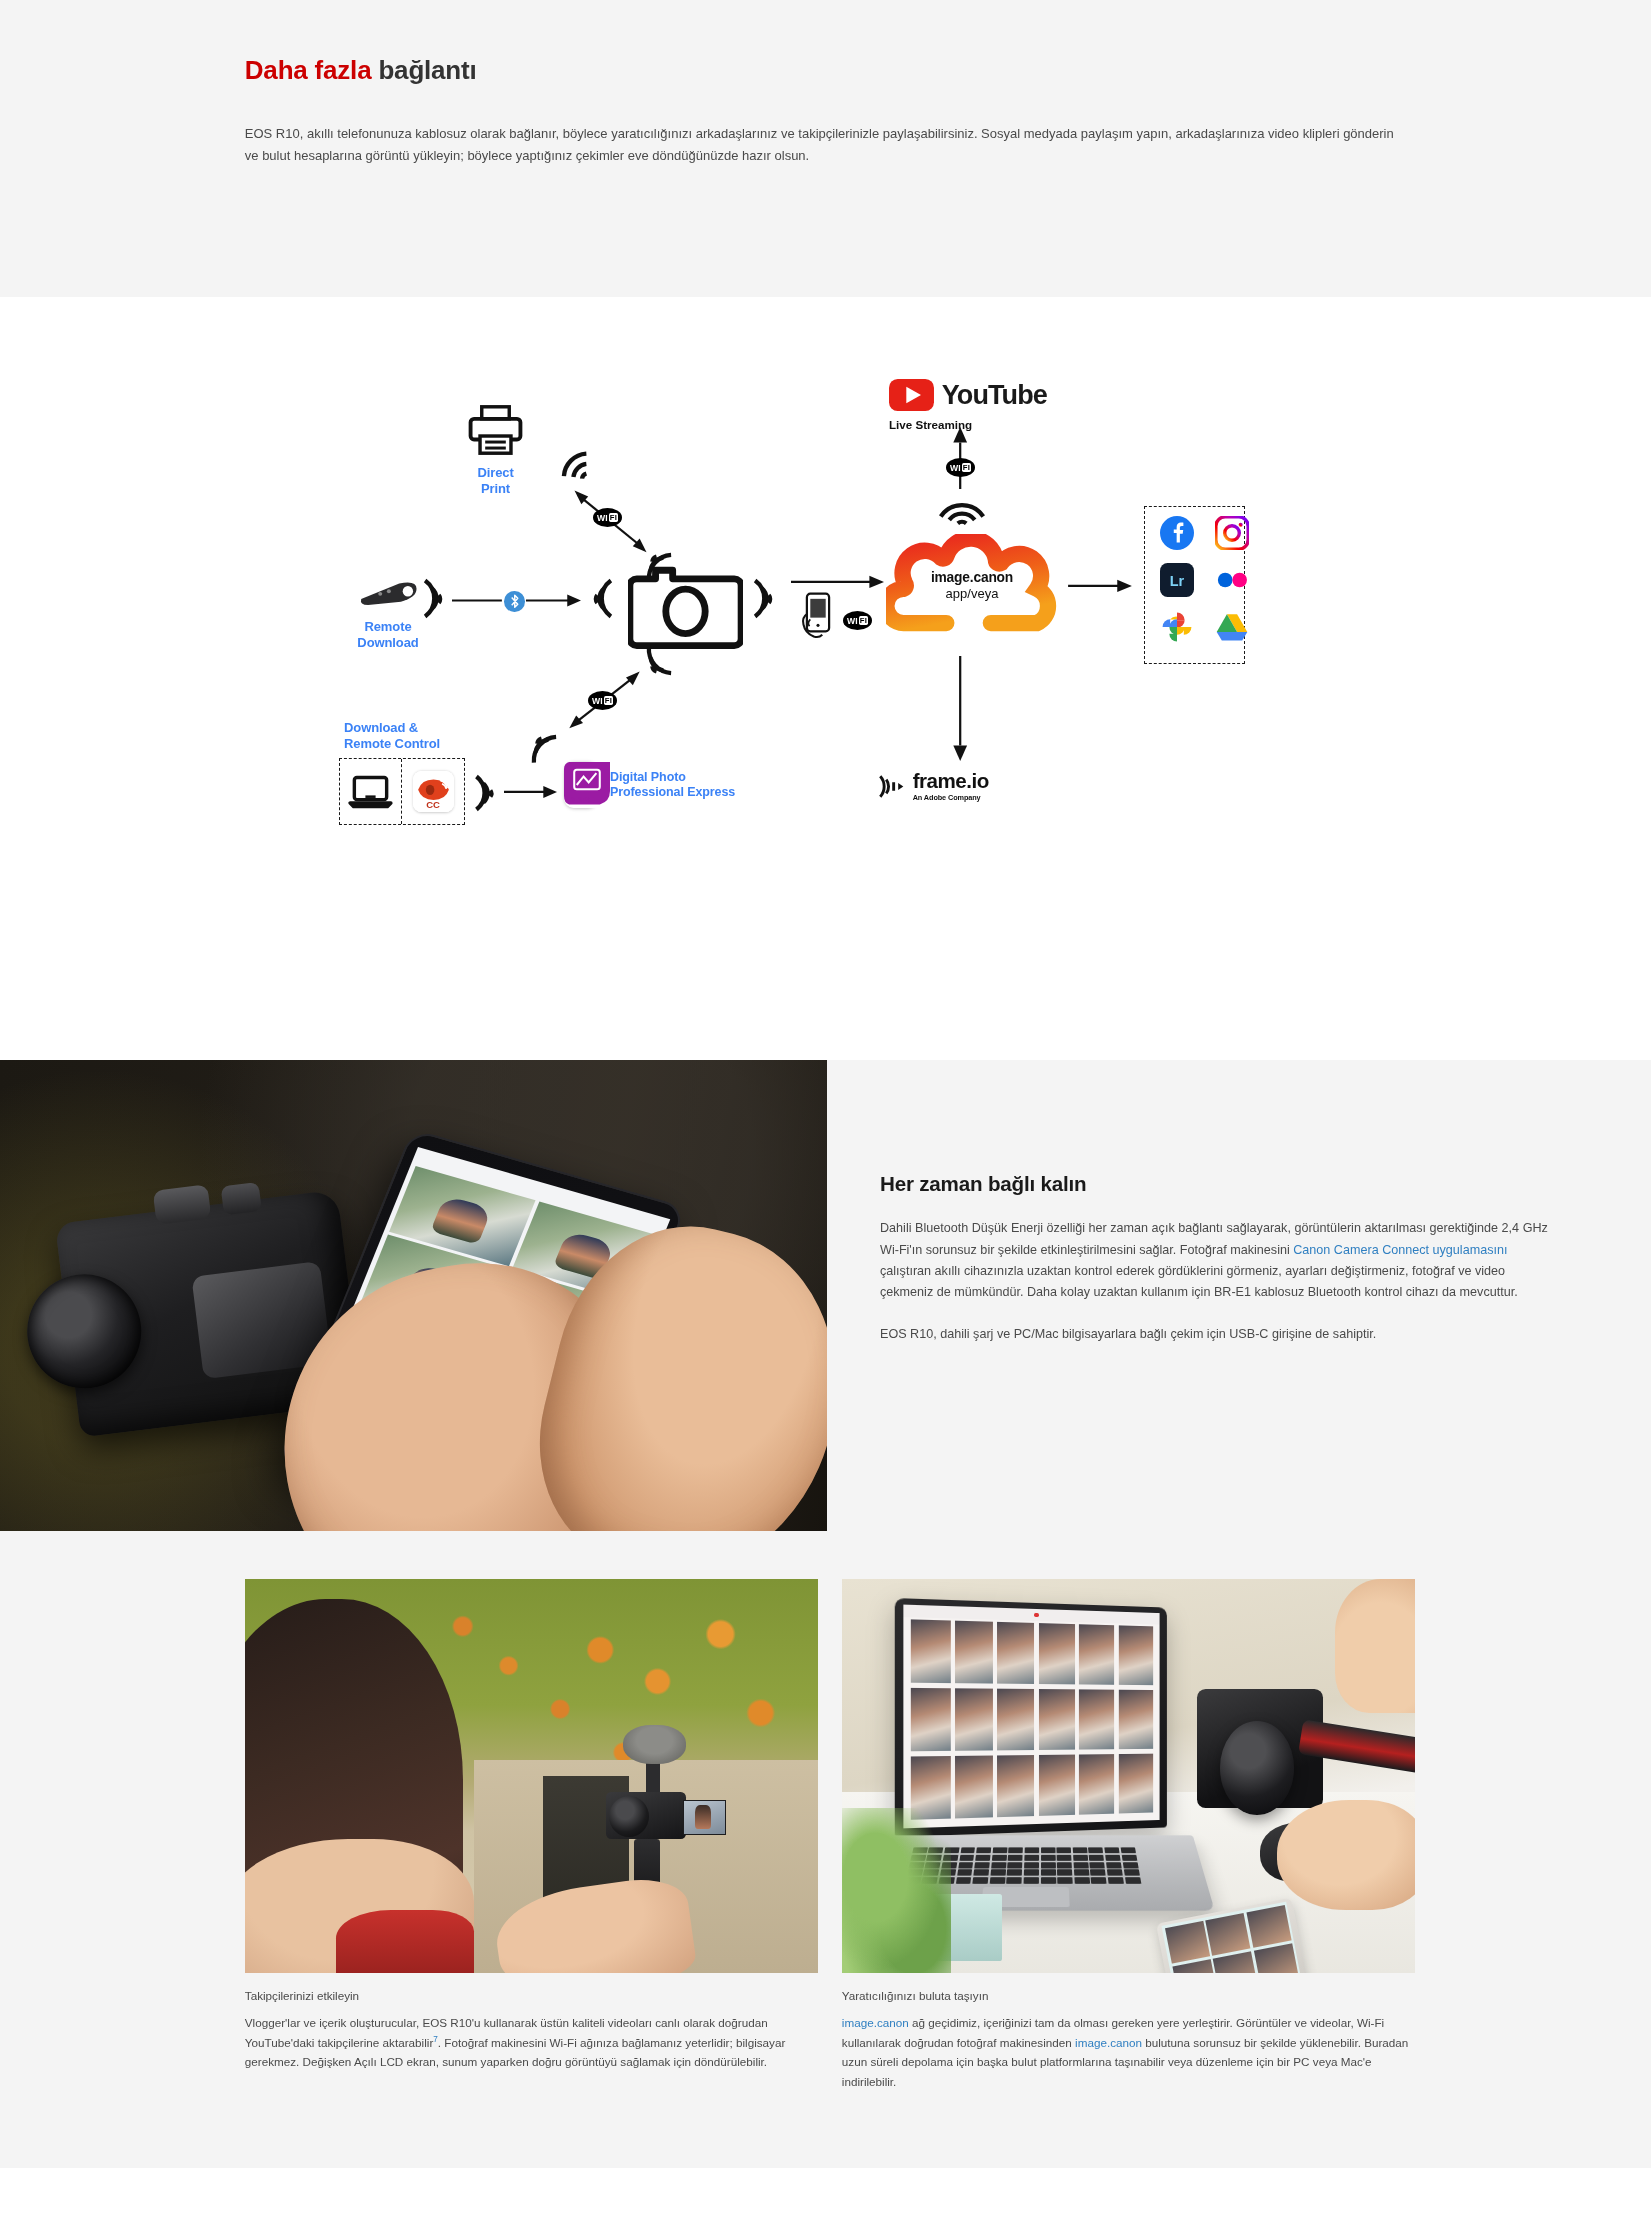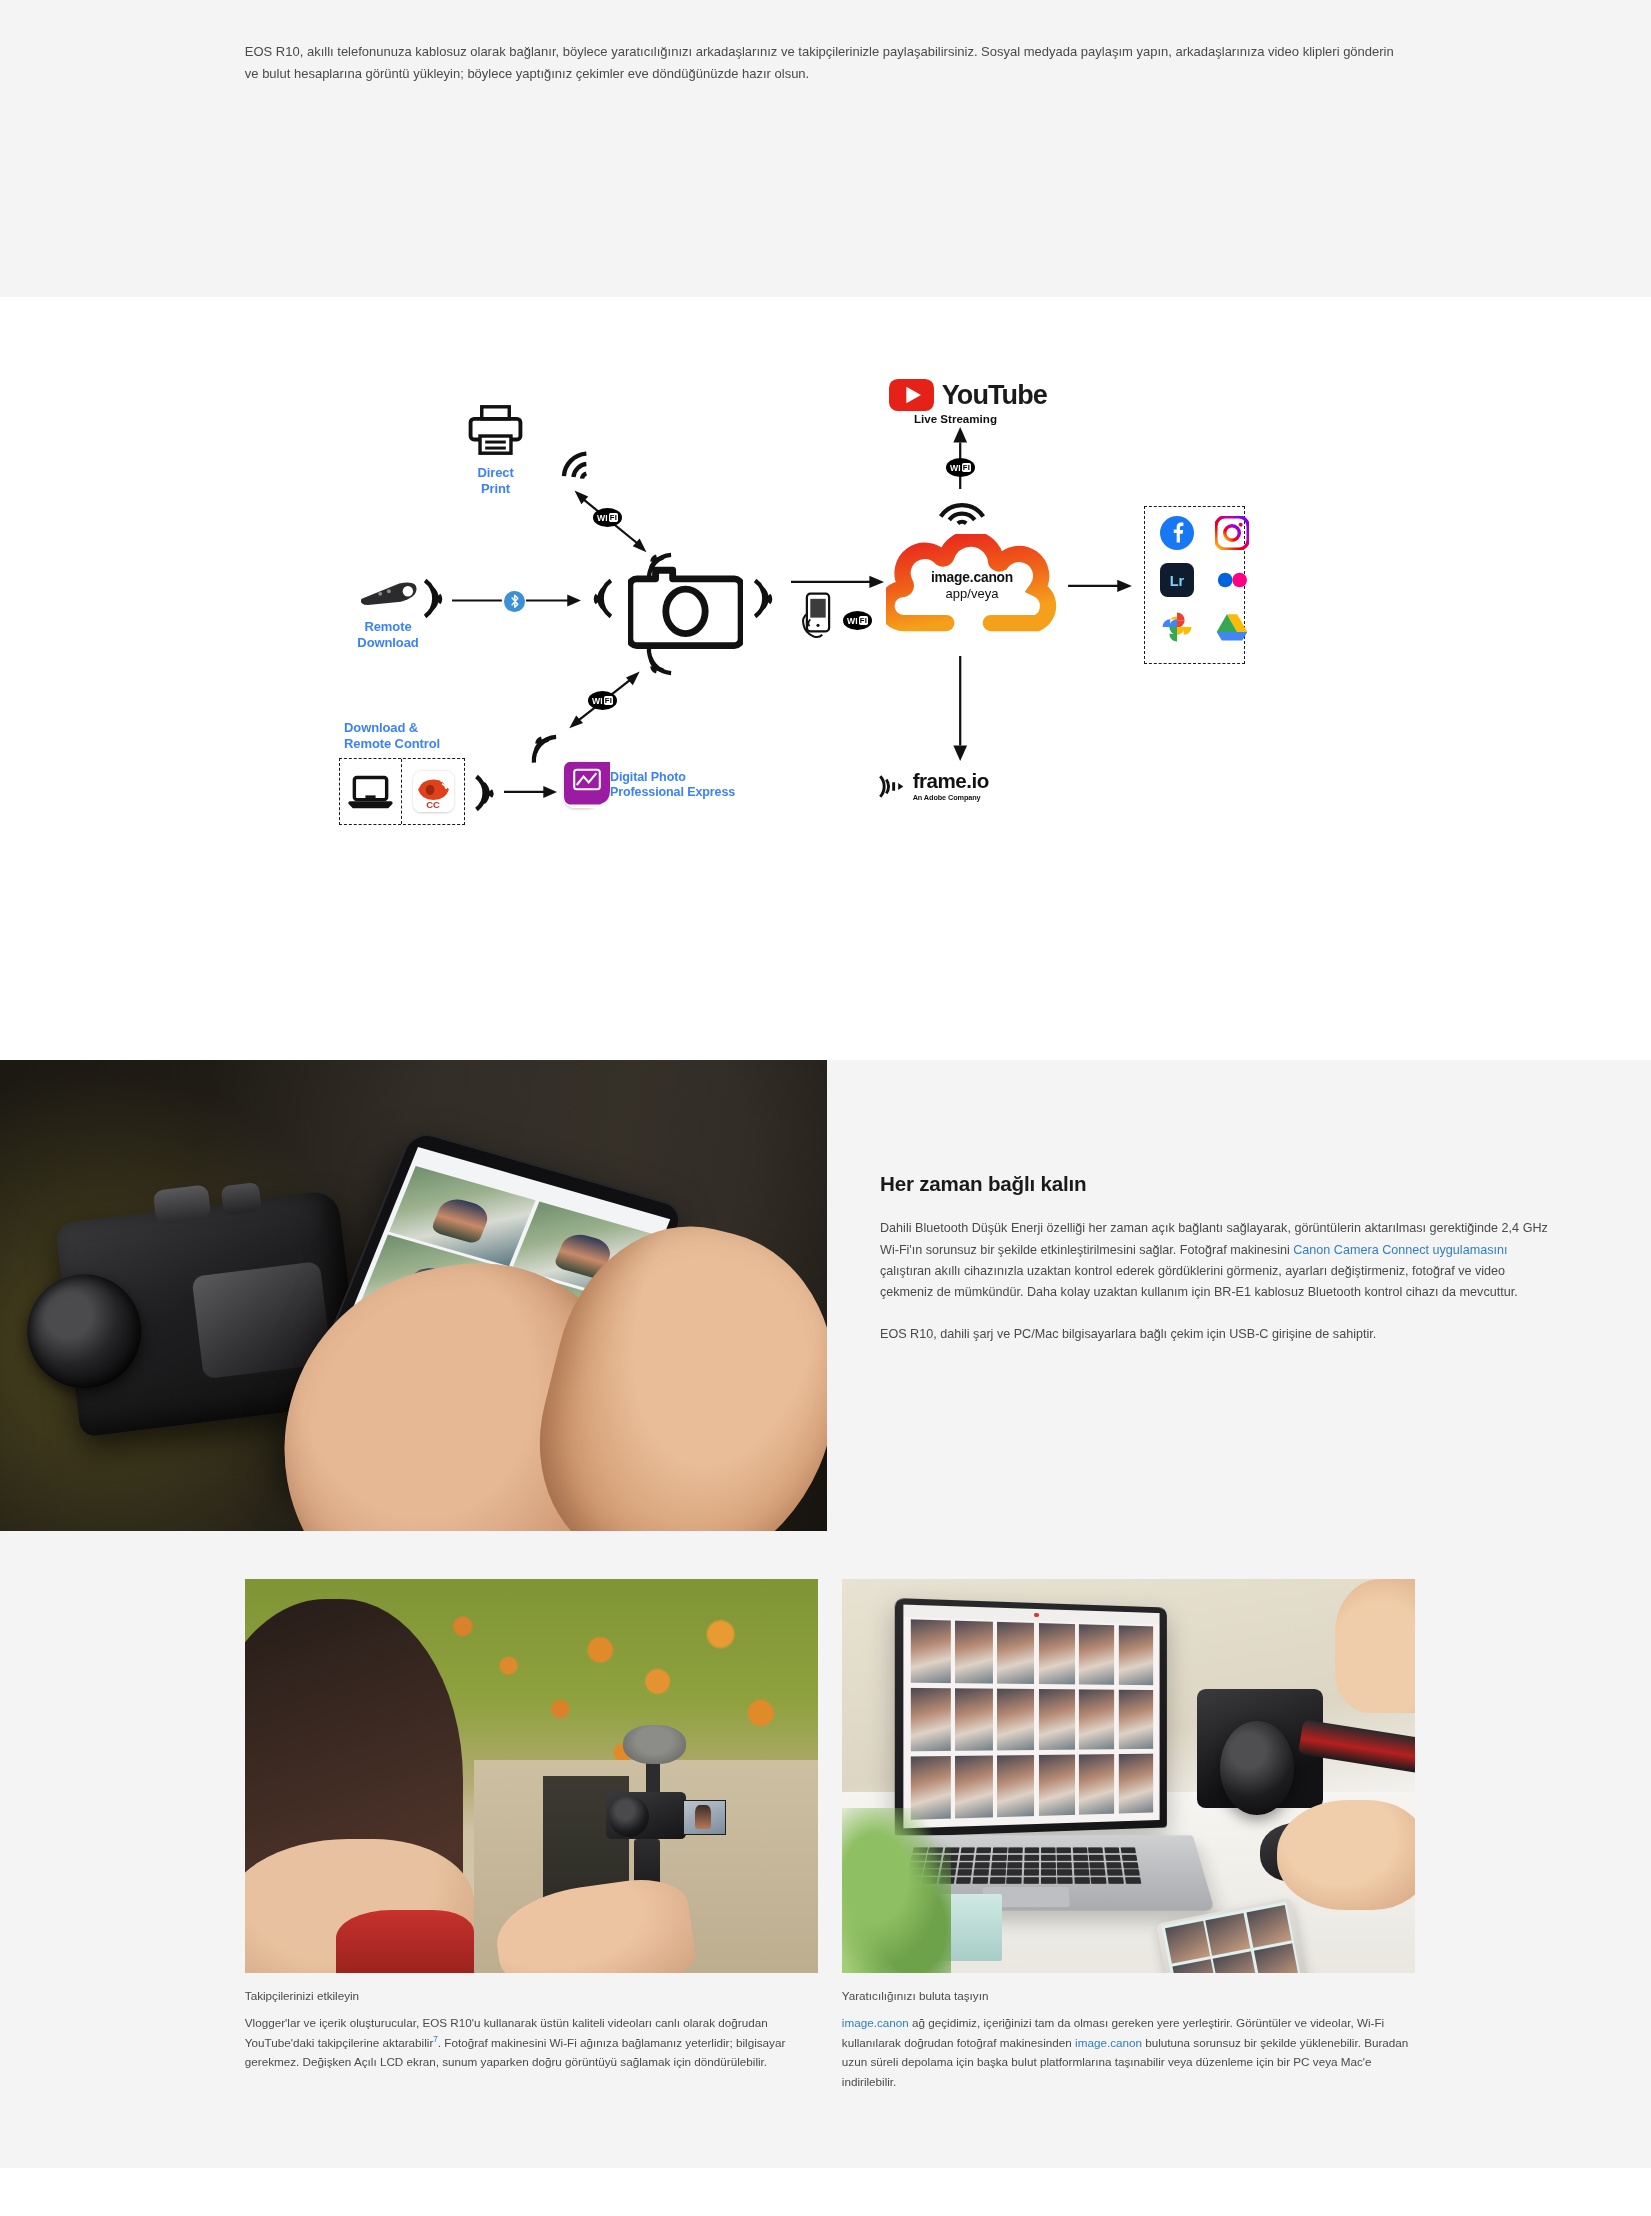--- a/index.html
+++ b/index.html
@@ -99,21 +99,21 @@
   }
   .app-ico { width: 34px; height: 42px; position: relative; }
 
   .cloud-label {
     position:absolute; left:0; right:0; top:36px;
     text-align:center;
   }
   .cloud-label .l1 { font-size:13.8px; font-weight:700; color:#111; letter-spacing:-0.2px;}
   .cloud-label .l2 { font-size:13px; font-weight:400; color:#111; margin-top:0.9px;}
 
-  .yt-text { font-size: 11.6px; font-weight: 700; color:#111; text-align:right; margin-top:1px;}
+  .yt-text { font-size: 11.6px; font-weight: 700; color:#111; text-align:left; margin-top:7px;}
 
   
   .sec-split {
     display: flex;
     background: #f4f4f4;
     height: 471px;
   }
   .split-photo {
     width: 827px;
     height: 471px;
@@ -434,20 +434,24 @@
     border-radius: 2.6px;
   }
 </style>
 </head>
 <body>
 
 <div class="page">
 
   <section class="sec-intro">
     <div class="wrap">
+      <h2 class="intro-title">
+        <span class="red">Daha fazla</span>
+        <span class="dark">bağlantı</span>
+      </h2>
       <p class="intro-body">EOS R10, akıllı telefonunuza kablosuz olarak bağlanır, böylece yaratıcılığınızı arkadaşlarınız ve takipçilerinizle paylaşabilirsiniz. Sosyal medyada paylaşım yapın, arkadaşlarınıza video klipleri gönderin ve bulut hesaplarına görüntü yükleyin; böylece yaptığınız çekimler eve döndüğünüzde hazır olsun.</p>
     </div>
   </section>
 
   <section class="sec-diagram">
     <div class="diagram">
 
       <div class="dnode" style="left:124px; top:0;">
         <svg width="55" height="50" viewBox="0 0 64 58">
           <rect x="16" y="2" width="32" height="14" fill="none" stroke="#111" stroke-width="4"></rect>

